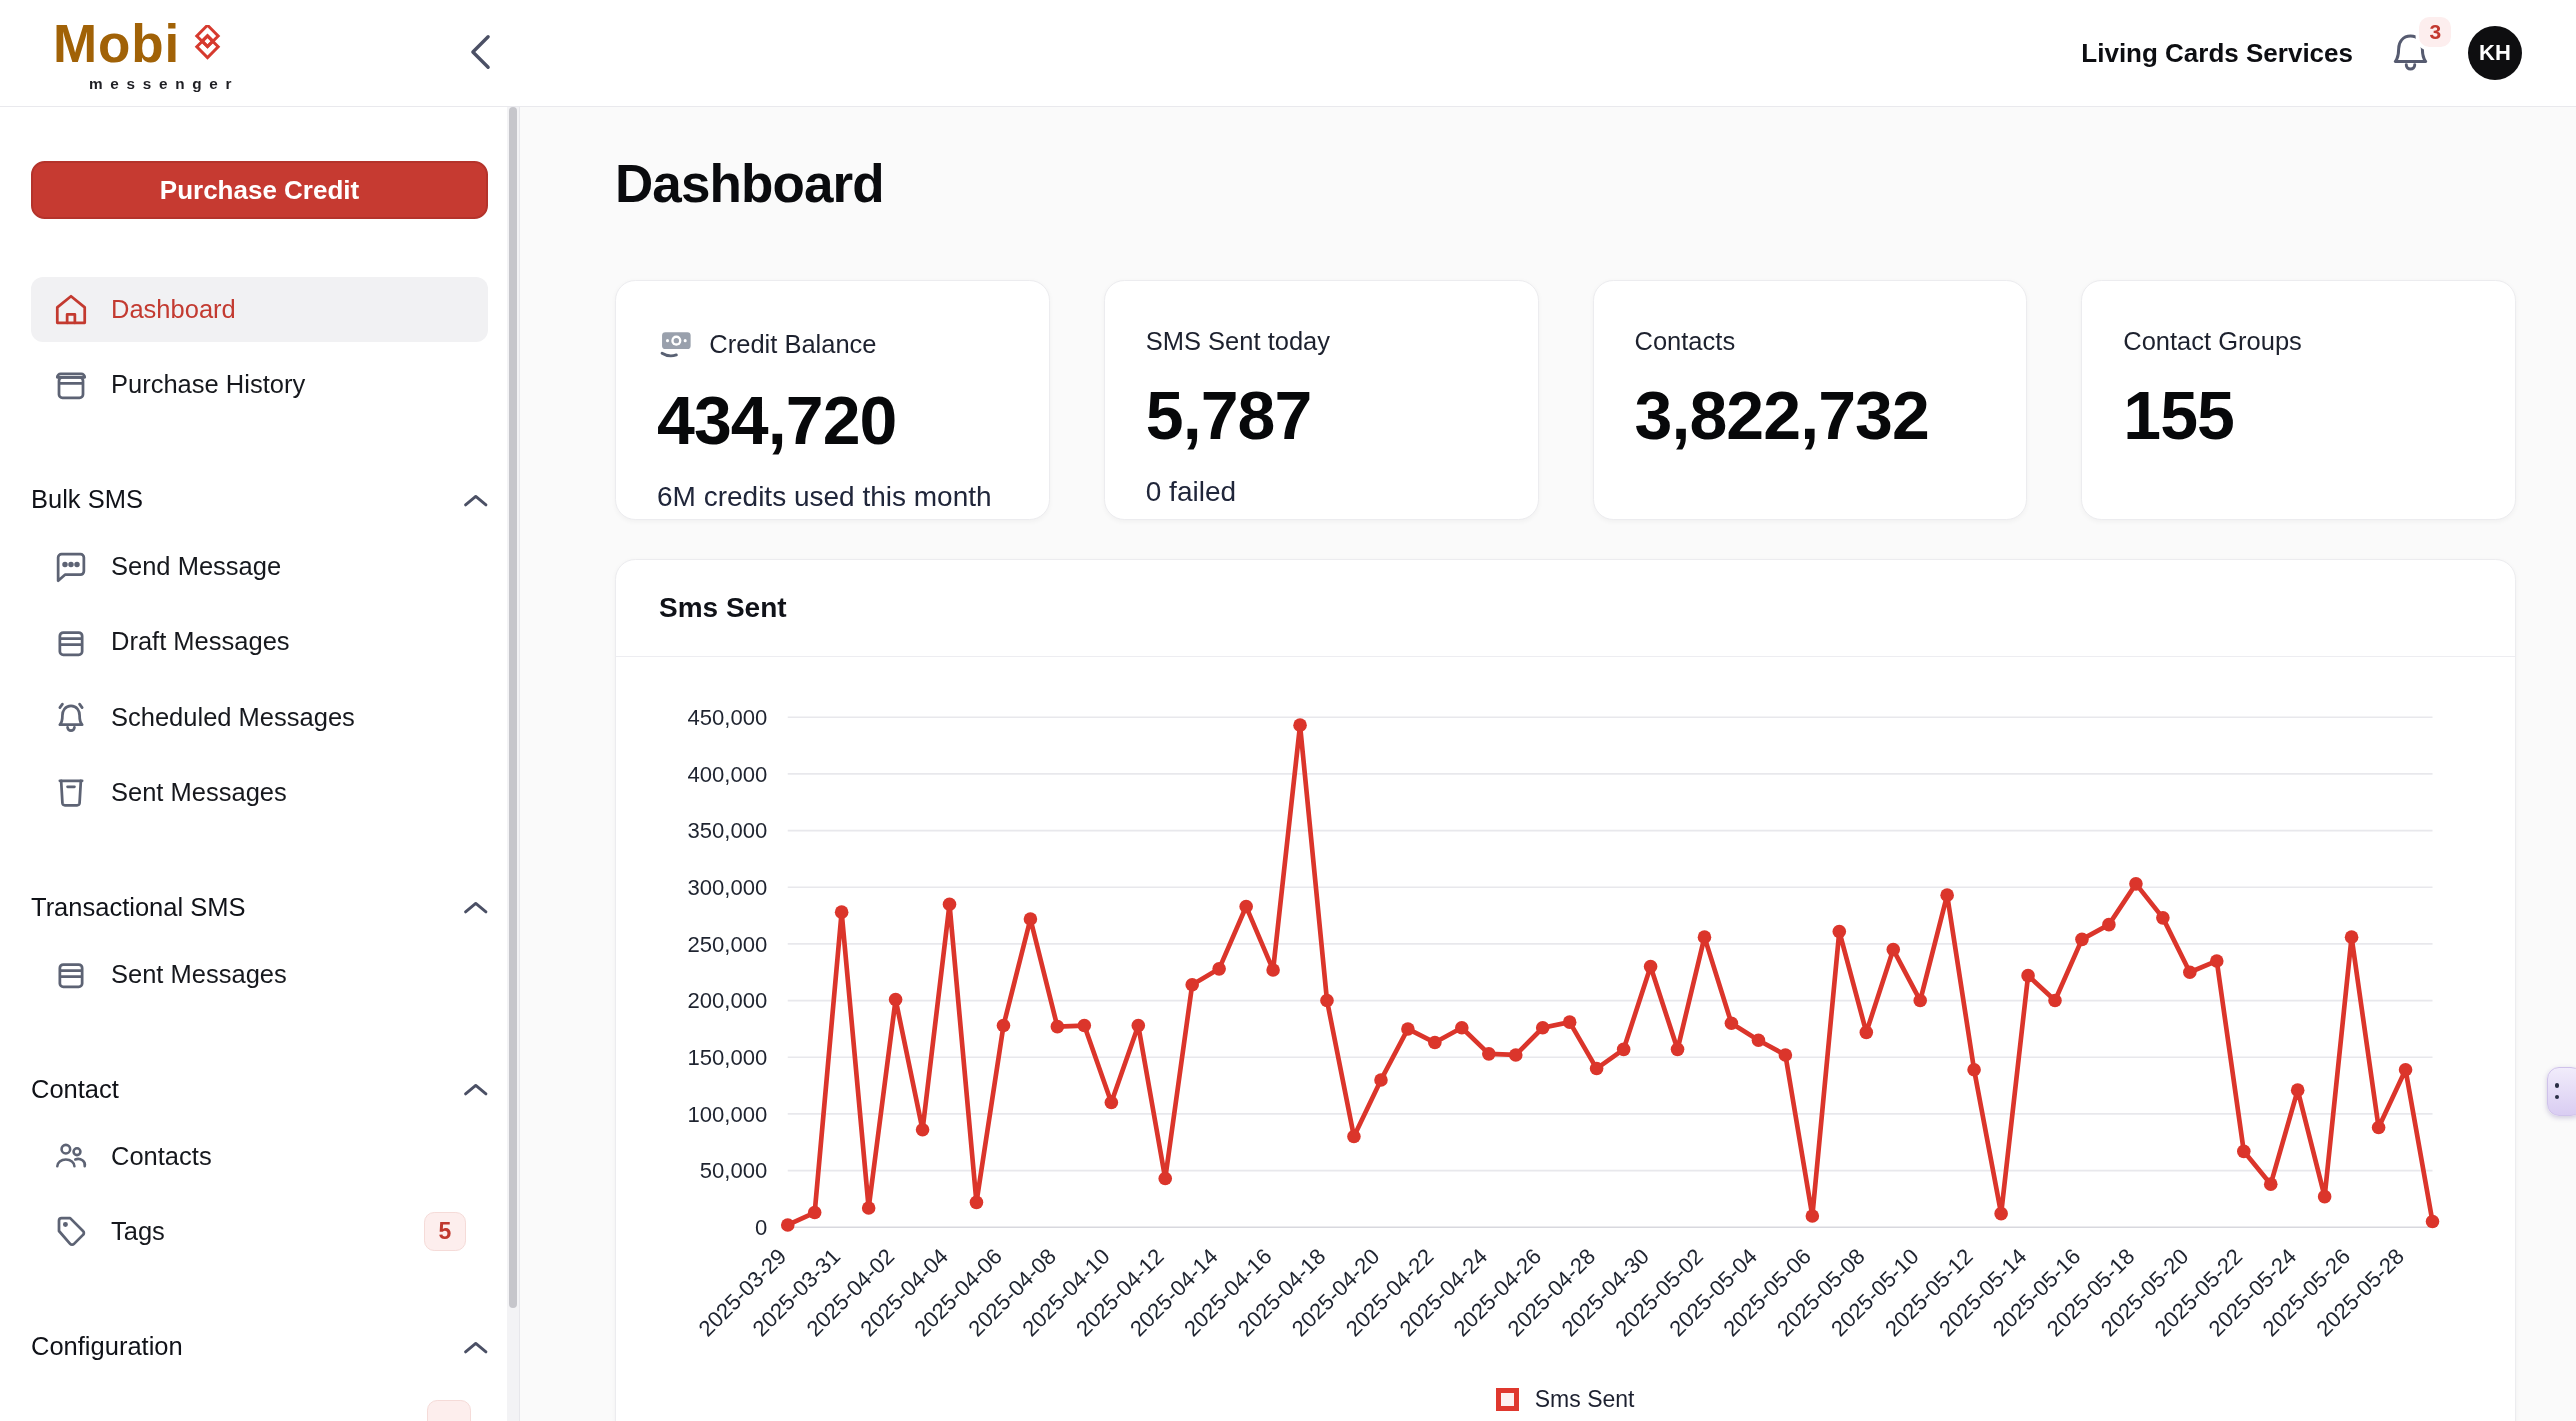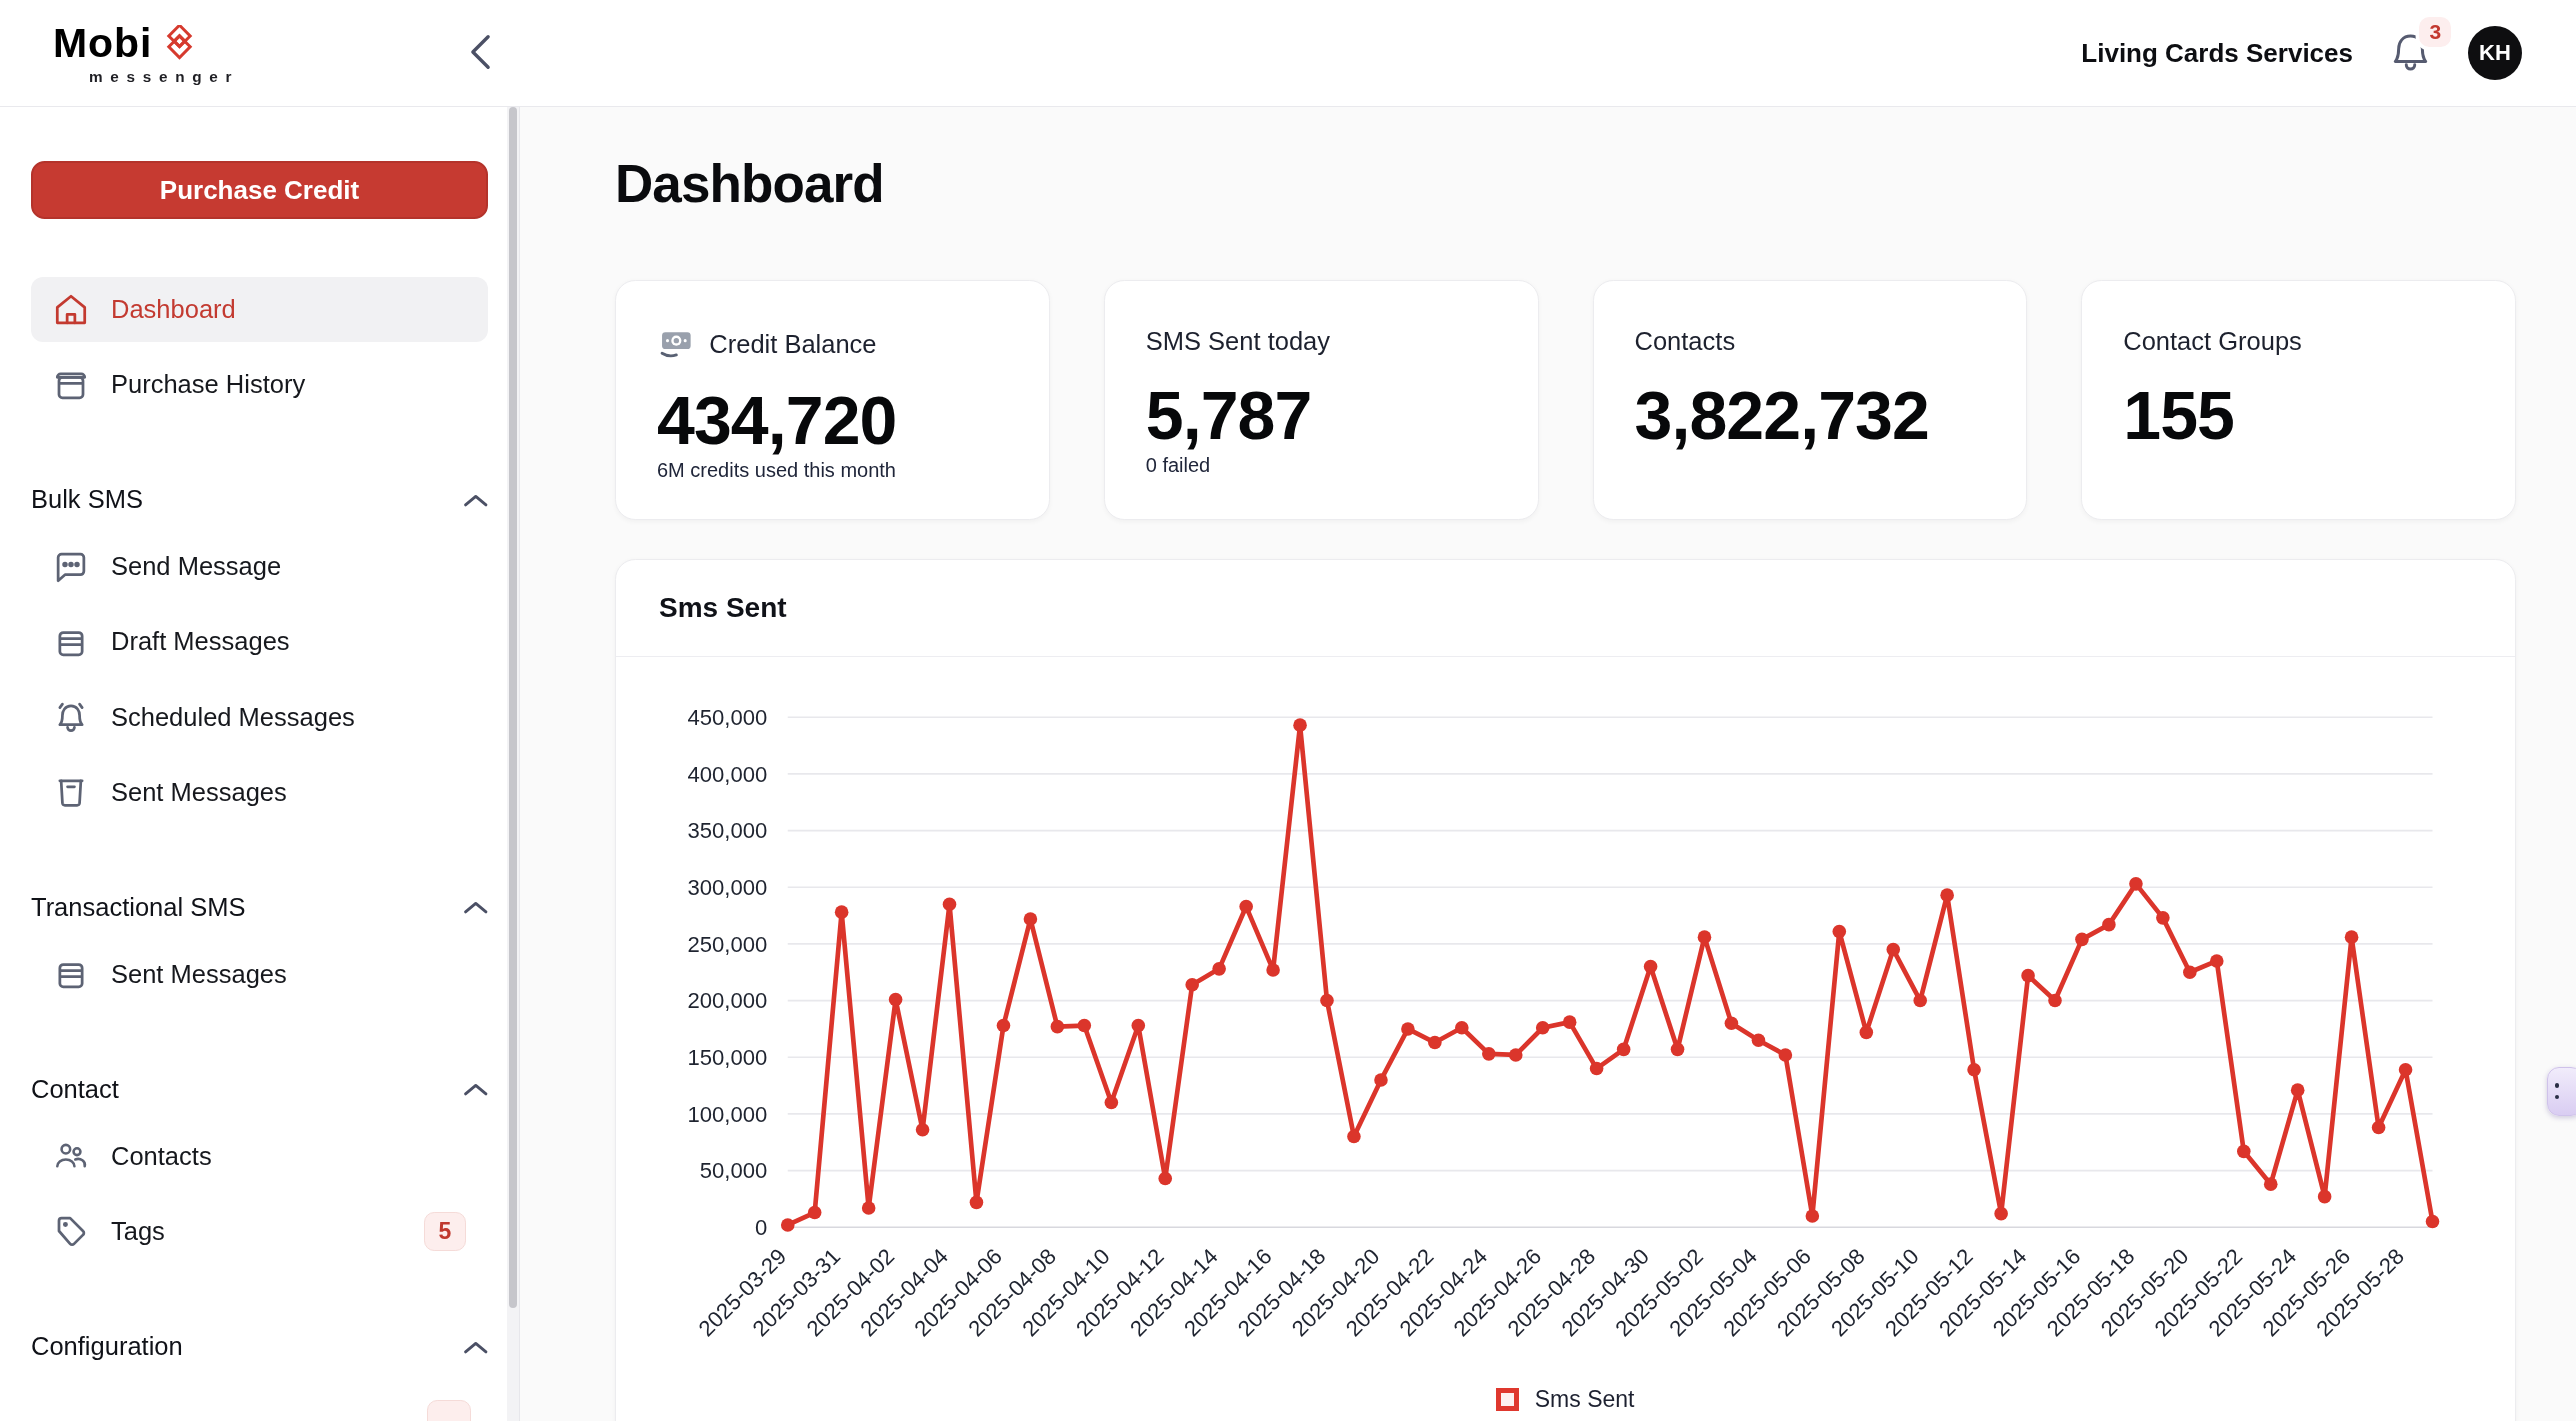--- a/index.html
+++ b/index.html
@@ -4,21 +4,21 @@
 <style>
   * { box-sizing: border-box; margin: 0; padding: 0; }
   html,body { width: 2576px; height: 1422px; overflow: hidden; background:#fff; }
   body { font-family: "Liberation Sans", sans-serif; color:#16181d; }
   .app { width:2576px; height:1422px; display:flex; flex-direction:column; position:relative; }
 
   
   .header { height:107px; background:#fff; border-bottom:1.7px solid #e9e9ed; display:flex; align-items:center; flex:0 0 auto; position:relative; z-index:5; }
   .logo { margin-left:53px; display:flex; flex-direction:column; align-items:flex-start; }
   .logo-row { display:flex; align-items:center; gap:8.5px; }
-  .logo-brand { font-size:41px; font-weight:700; letter-spacing:0.9px; color:#000000; }
+  .logo-brand { font-size:53px; font-weight:700; letter-spacing:0.9px; color:#a16207; }
   .logo-sub { font-size:15.3px; font-weight:700; letter-spacing:7.7px; color:#1f1f24; margin-left:36px; margin-top:1.7px; }
   .collapse-btn { position:absolute; left:456px; top:28px; width:48px; height:48px; display:flex; align-items:center; justify-content:center; cursor:pointer; color:#4b5065; }
   .header-right { margin-left:auto; display:flex; align-items:center; gap:37px; margin-right:54px; }
   .workspace-name { font-size:26px; font-weight:700; color:#0d0e12; }
   .bell-wrap { position:relative; width:41px; height:44px; color:#565b70; }
   .notif-badge { position:absolute; top:-13.6px; right:-20.4px; background:#fdeeee; box-shadow:0 0 0 3.4px #fff; color:#c33930; font-size:21px; font-weight:700; padding:2.6px 10.2px; border-radius:10.2px; }
   .avatar { width:54px; height:54px; border-radius:50%; background:#0e0e10; color:#fff; font-size:22px; font-weight:700; display:flex; align-items:center; justify-content:center; }
 
   
   .layout { flex:1; display:flex; min-height:0; }
@@ -40,21 +40,21 @@
   .badge { margin-left:auto; background:#fdeeed; border:1.7px solid #f5dbd8; color:#c0392e; font-size:23px; font-weight:600; padding:5.1px 13.6px; border-radius:10.2px; }
   .cutoff-badge { position:absolute; bottom:-15.3px; right:48px; width:44px; height:37px; background:#fdeeed; border:1.7px solid #f5dbd8; border-radius:10.2px; }
 
   
   .main { flex:1; background:#fafafa; padding:46px 60px 0 95px; min-width:0; position:relative; }
   .page-title { font-size:53px; font-weight:800; letter-spacing:-0.9px; color:#0a0b0e; }
   .stats-row { margin-top:66px; display:grid; grid-template-columns:repeat(4,1fr); gap:54px; }
   .stat-card { background:#fff; border:1.7px solid #ececef; border-radius:20.4px; height:240px; padding:46px 41px; box-shadow:0 1.7px 5.1px rgba(20,20,30,.04); }
   .stat-label-row { display:flex; align-items:center; gap:15.3px; font-size:25.5px; color:#1d212e; }
   .stat-value { margin-top:20.4px; font-size:68px; font-weight:800; letter-spacing:-0.9px; color:#07080a; }
-  .stat-caption { font-size:20px; color:#20263a; }
+  .stat-caption { margin-top:22px; font-size:28px; color:#20263a; }
 
   .chart-card { margin-top:39px; background:#fff; border:1.7px solid #ececef; border-radius:20.4px; box-shadow:0 1.7px 5.1px rgba(20,20,30,.04); overflow:hidden; }
   .chart-head { padding:32px 43px; border-bottom:1.7px solid #ededf1; }
   .chart-title { font-size:28px; font-weight:700; color:#101218; }
   .chart-body { padding:22px 25.5px 6.8px 31px; }
   .legend-row { display:flex; align-items:center; justify-content:center; gap:15.3px; padding:0 0 29px 0; cursor:pointer; }
   .legend-swatch { width:23px; height:23px; border:5.1px solid #df382e; background:#fdf1f0; }
   .legend-label { font-size:23px; color:#1d2130; }
 
   .float-pill { position:absolute; right:-6.8px; top:1067px; width:36px; height:49px; border-radius:12px; background:linear-gradient(180deg,#f1ecfb,#d9cdf2); border:1.7px solid #cfc2ea; box-shadow:0 1.7px 5.1px rgba(80,60,140,.25); cursor:pointer; }

